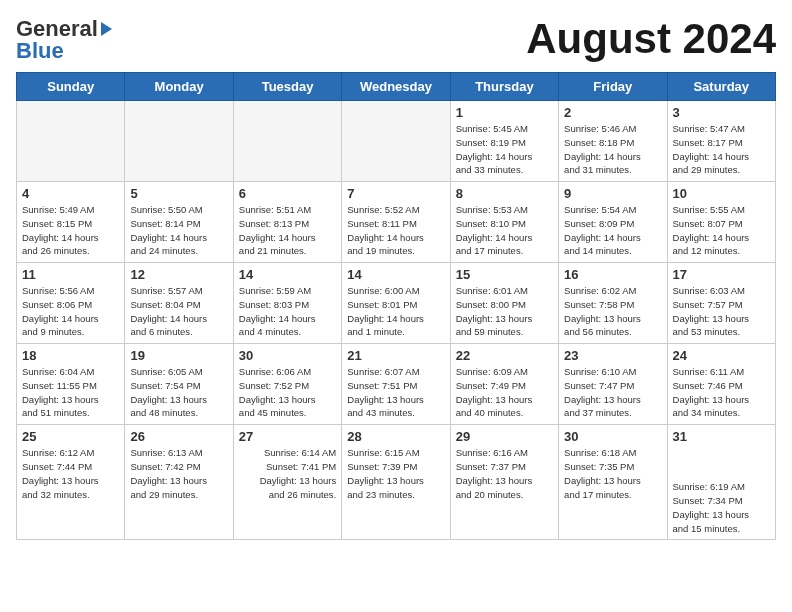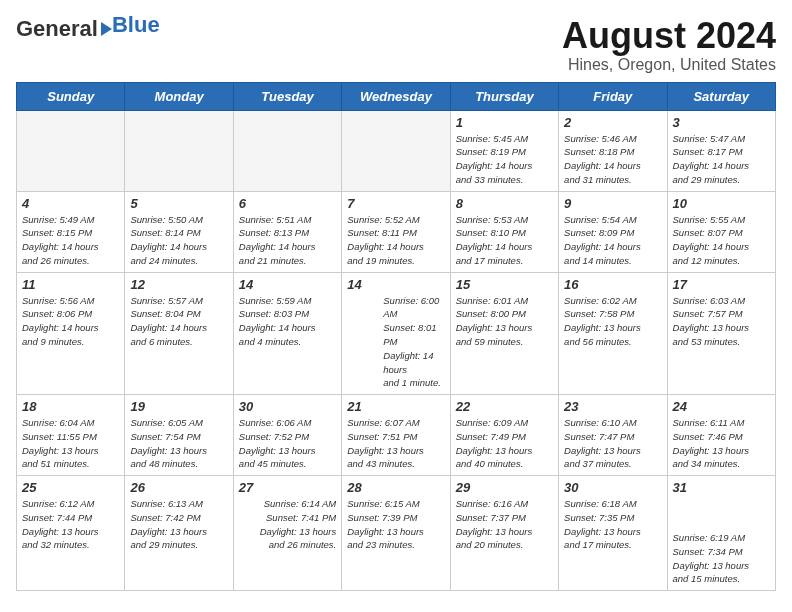--- a/index.html
+++ b/index.html
@@ -11,43 +11,42 @@
       padding: 16px;
     }
     .header-area {
       display: flex;
       justify-content: space-between;
       align-items: flex-start;
       margin-bottom: 8px;
     }
     .logo {
       display: flex;
-      flex-direction: row;
+      flex-direction: column;
       align-items: flex-start;
     }
     .logo-general { color: #333; }
     .logo-blue { color: #2a6db5; }
     .title-area {
       text-align: right;
     }
     .calendar-title {
-      font-size: 36px;
+      font-size: 42px;
       font-weight: bold;
       color: #1a1a1a;
       line-height: 1.1;
     }
     .calendar-subtitle {
       font-size: 16px;
       color: #555;
     }
     table {
       width: 100%;
       border-collapse: collapse;
       table-layout: fixed;
-      font-style: italic;
     }
     thead th {
       background: #2a6db5;
       color: #fff;
       font-size: 13px;
       font-weight: bold;
       padding: 6px 4px;
       text-align: center;
       border: 1px solid #1a5a9a;
     }
@@ -81,21 +80,20 @@
 <div class="header-area">
   <div class="logo">
     <div style="display:flex; align-items:center;">
       <span class="logo-general" style="font-size:22px; font-weight:bold; color:#333;">General</span>
       <span style="display:inline-block; width:0; height:0; border-top:7px solid transparent; border-bottom:7px solid transparent; border-left:11px solid #2a6db5; margin-left:3px;"></span>
     </div>
     <span class="logo-blue" style="font-size:22px; font-weight:bold; color:#2a6db5; margin-top:-4px;">Blue</span>
   </div>
   <div class="title-area">
     <div class="calendar-title">August 2024</div>
-    <div class="calendar-subtitle">Hines, Oregon, United States</div>
   </div>
 </div>
 
 <table>
   <thead>
     <tr>
       <th>Sunday</th>
       <th>Monday</th>
       <th>Tuesday</th>
       <th>Wednesday</th>
@@ -200,21 +198,21 @@
         </td>
         <td>
           <span class="day-num">14</span>
           <div class="day-info" style="white-space: pre-line;">Sunrise: 5:59 AM
 Sunset: 8:03 PM
 Daylight: 14 hours
 and 4 minutes.</div>
         </td>
         <td>
           <span class="day-num">14</span>
-          <div class="day-info" style="white-space: pre-line; margin-left: 36px;">Sunrise: 6:00 AM
+          <div class="day-info" style="white-space: pre-line;">Sunrise: 6:00 AM
 Sunset: 8:01 PM
 Daylight: 14 hours
 and 1 minute.</div>
         </td>
         <td>
           <span class="day-num">15</span>
           <div class="day-info" style="white-space: pre-line;">Sunrise: 6:01 AM
 Sunset: 8:00 PM
 Daylight: 13 hours
 and 59 minutes.</div>

